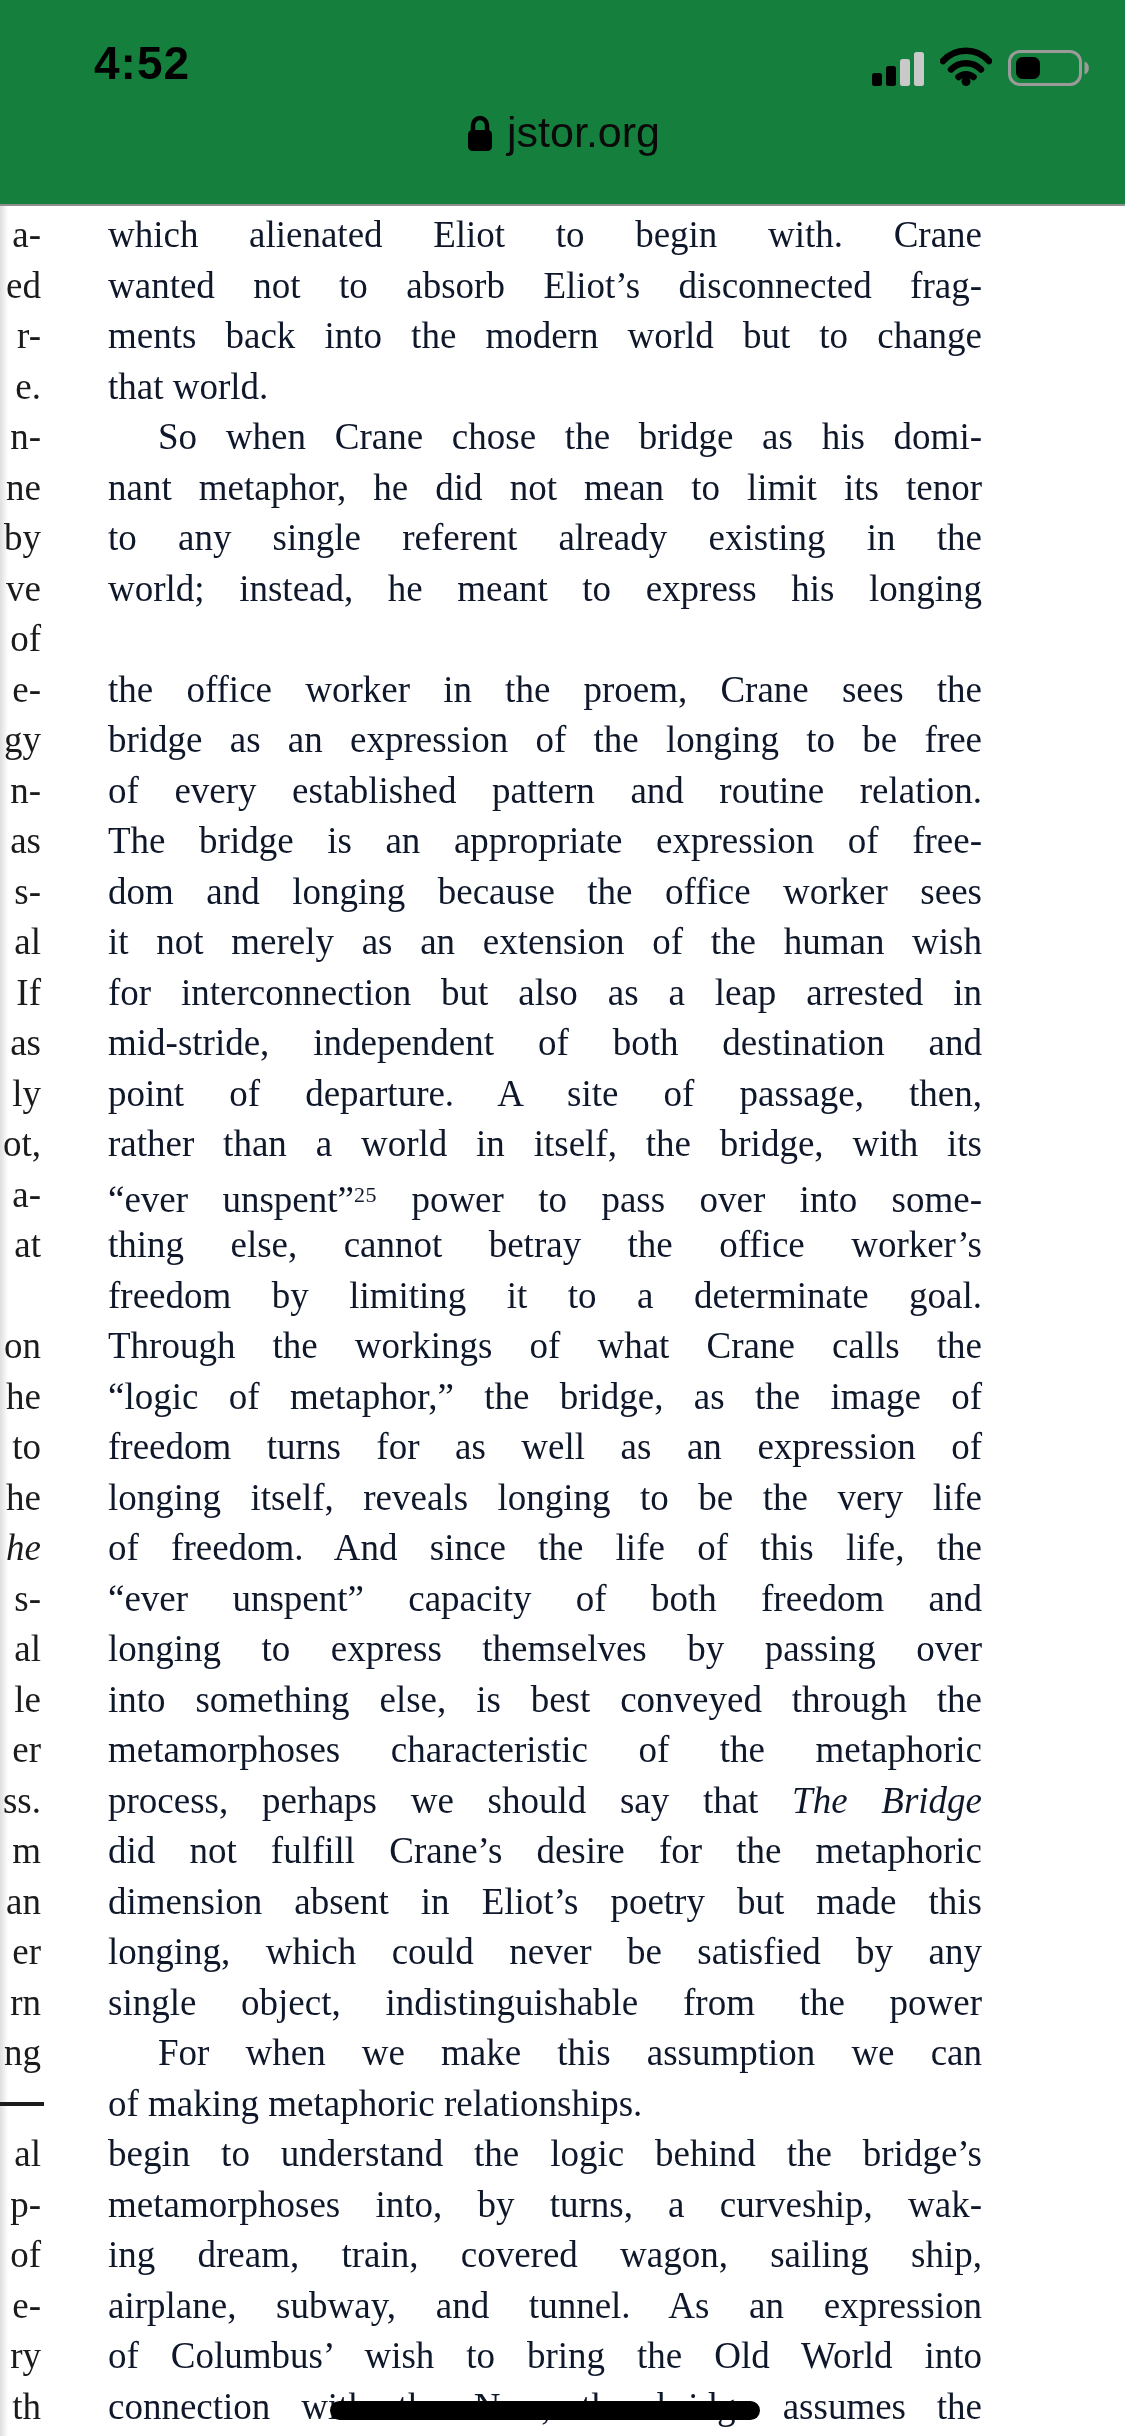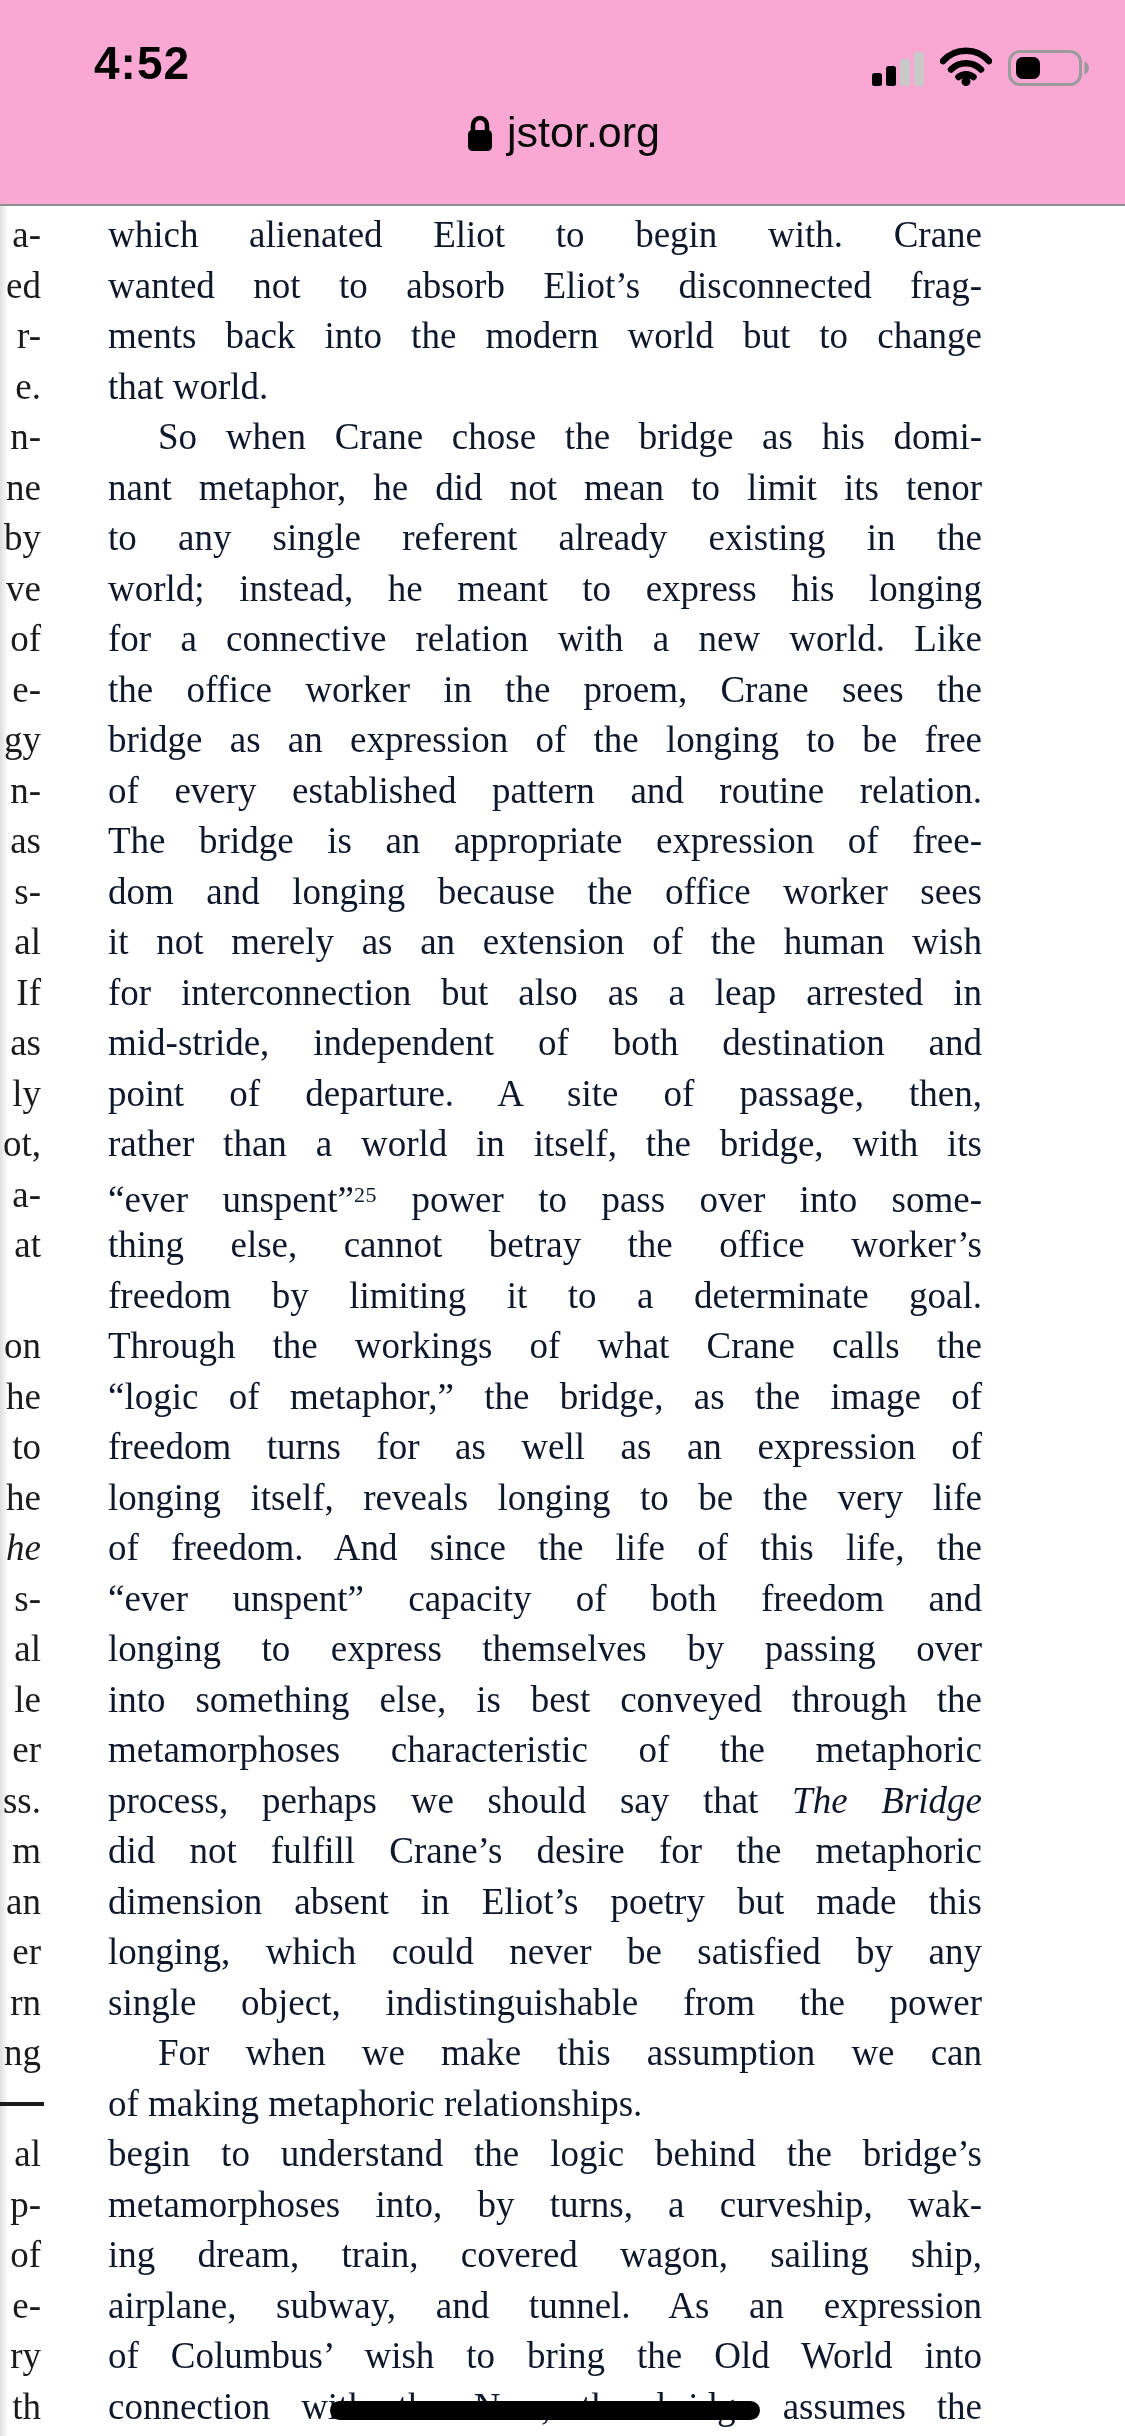--- a/index.html
+++ b/index.html
@@ -5,21 +5,21 @@
   html,body { margin:0; padding:0; }
   body { background:#000; }
   .screen {
     position:relative; width:1125px; height:2436px;
     background:#ffffff; overflow:hidden;
     font-family:"Liberation Serif", serif;
   }
   
   .header {
     position:absolute; top:0; left:0; width:1125px; height:204px;
-    background:#f9a8d4; border-bottom:2px solid #8f8f8f;
+    background:#15803d; border-bottom:2px solid #8f8f8f;
     font-family:"Liberation Sans", sans-serif;
   }
   .time {
     position:absolute; left:94px; top:36px;
     font-size:46px; font-weight:700; color:#000; letter-spacing:1px;
   }
   .sicons {
     position:absolute; right:34px; top:46px;
     display:flex; align-items:flex-end; gap:16px; height:40px;
   }
@@ -147,21 +147,20 @@
         <div class="row">
           <div class="frag">
             <span>ve</span>
           </div>
           <div class="line"><span>world; instead, he meant to express his longing</span></div>
         </div>
         <div class="row">
           <div class="frag">
             <span>of</span>
           </div>
-          <div class="line"><span>for a connective relation with a new world. Like</span></div>
         </div>
         <div class="row">
           <div class="frag">
             <span>e-</span>
           </div>
           <div class="line"><span>the office worker in the proem, Crane sees the</span></div>
         </div>
         <div class="row">
           <div class="frag">
             <span>gy</span>

